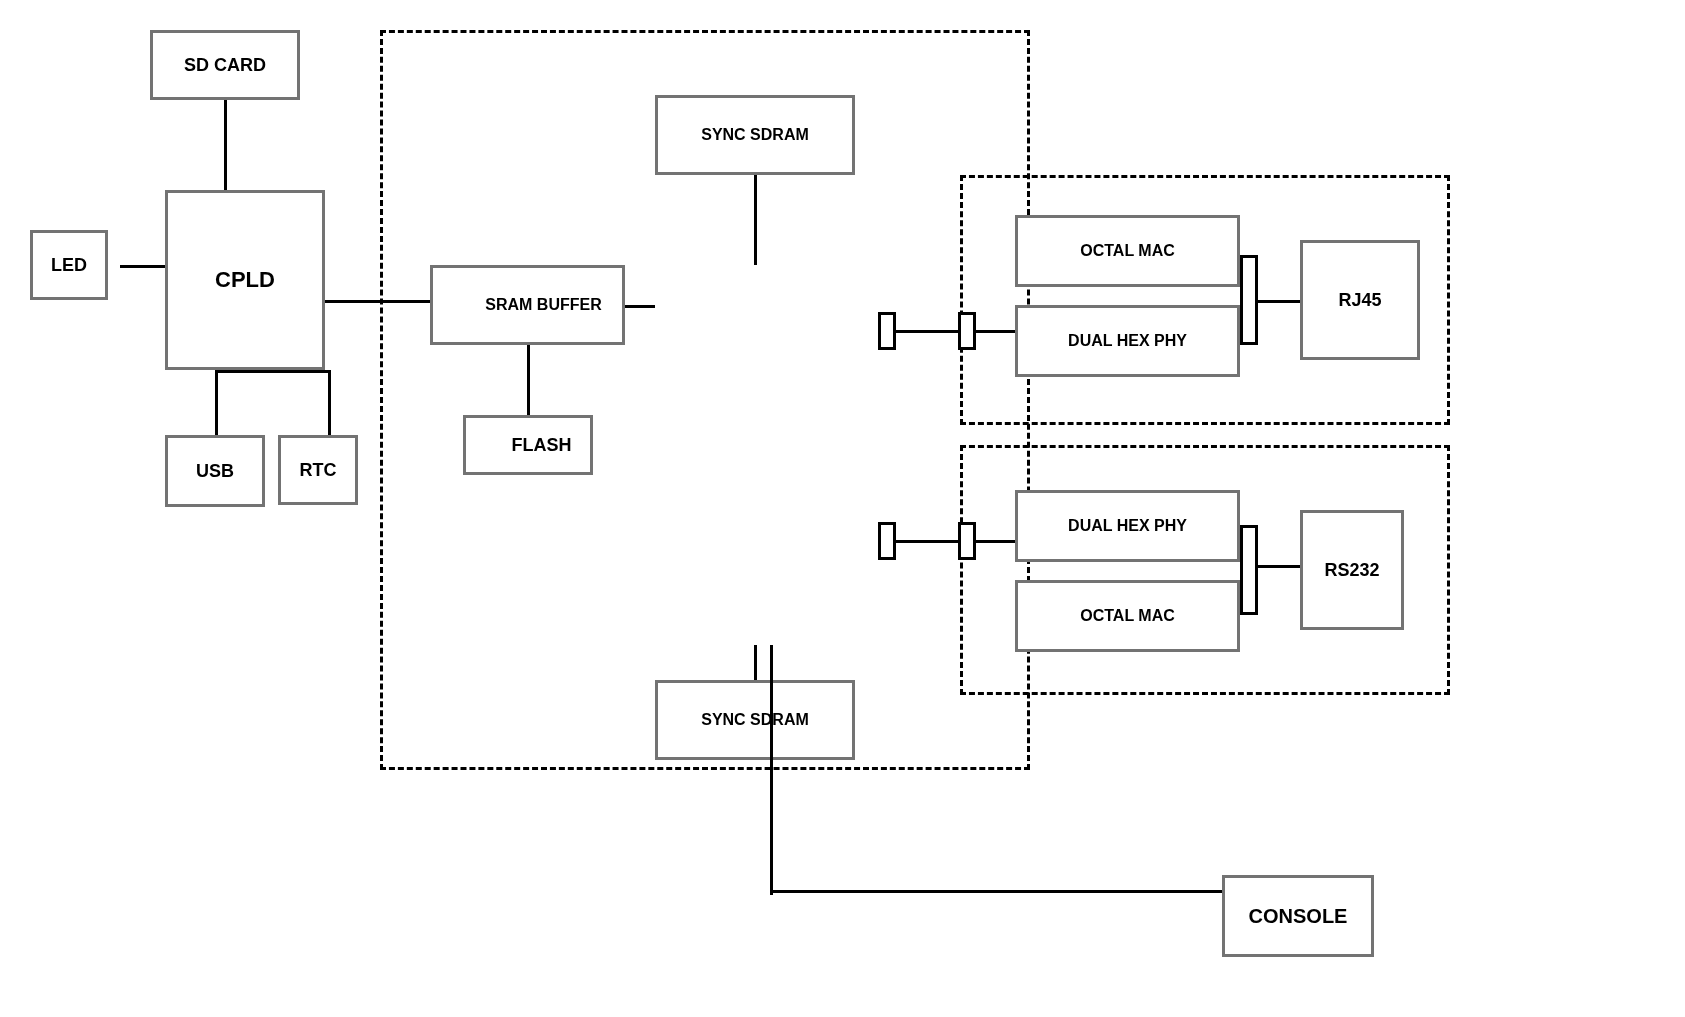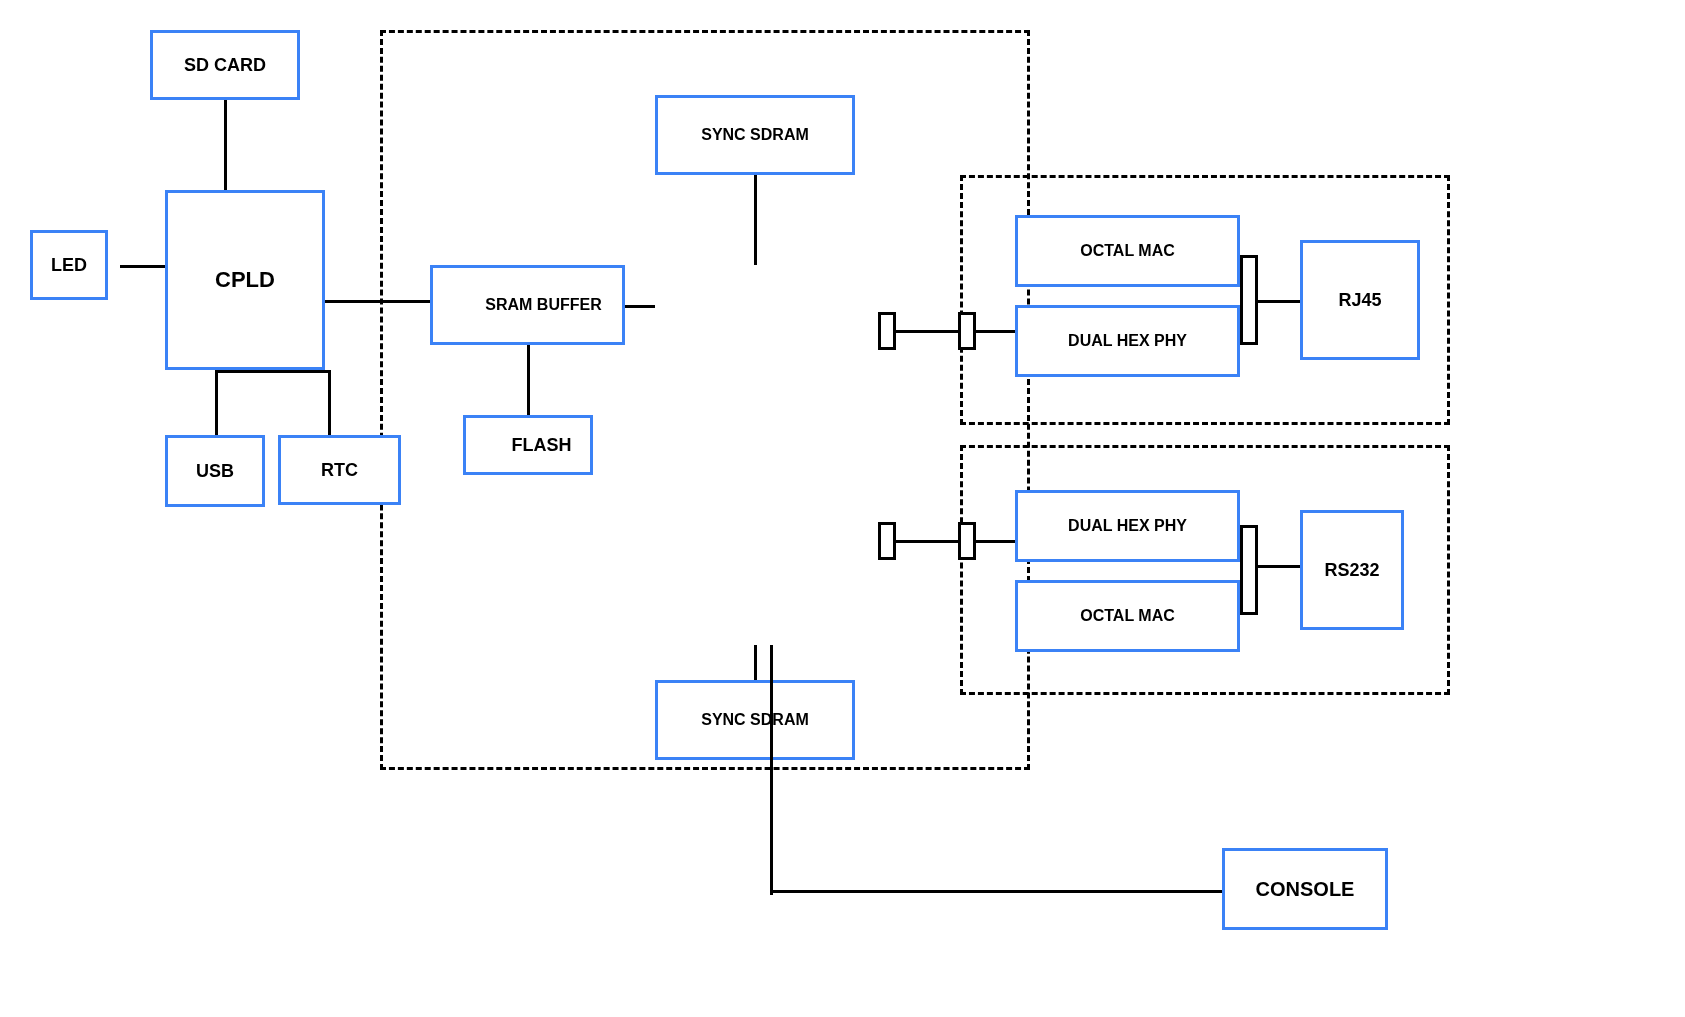--- a/index.html
+++ b/index.html
@@ -16,21 +16,21 @@
       position: relative;
       width: 1685px;
       height: 1017px;
       background: #fff;
     }
 
     
     .block {
       position: absolute;
       background: #fff;
-      border: 3px solid #3b82f6;
+      border: 3px solid #737373;
       display: flex;
       align-items: center;
       justify-content: center;
       text-align: center;
       font-weight: bold;
       font-size: 18px;
       font-family: Arial, sans-serif;
     }
 
     
@@ -62,21 +62,21 @@
   <div class="dashed-region" style="left:960px; top:445px; width:490px; height:250px;"></div>
 
   <div class="block" style="left:150px; top:30px; width:150px; height:70px;">SD CARD</div>
 
   <div class="block" style="left:30px; top:230px; width:78px; height:70px;">LED</div>
 
   <div class="block" style="left:165px; top:190px; width:160px; height:180px; font-size:22px;text-align:center;">CPLD</div>
 
   <div class="block" style="left:165px; top:435px; width:100px; height:72px;">USB</div>
 
-  <div class="block" style="left:278px; top:435px; width:123px; height:70px;">RTC</div>
+  <div class="block" style="left:278px; top:435px; width:80px; height:70px;">RTC</div>
 
   <div class="block" style="left:430px; top:265px; width:195px; height:80px; font-size:16px;padding-left:32px;">SRAM BUFFER</div>
 
   <div class="block" style="left:463px; top:415px; width:130px; height:60px;padding-left:27px;">FLASH</div>
 
   <div class="block" style="left:655px; top:95px; width:200px; height:80px; font-size:16px;">SYNC SDRAM</div>
 
 
   <div class="block" style="left:655px; top:680px; width:200px; height:80px; font-size:16px;">SYNC SDRAM</div>
 
@@ -85,21 +85,21 @@
   <div class="block" style="left:1015px; top:305px; width:225px; height:72px; font-size:16px;">DUAL HEX PHY</div>
 
   <div class="block" style="left:1300px; top:240px; width:120px; height:120px; font-size:18px;text-align:center;">RJ45</div>
 
   <div class="block" style="left:1015px; top:490px; width:225px; height:72px; font-size:16px;">DUAL HEX PHY</div>
 
   <div class="block" style="left:1015px; top:580px; width:225px; height:72px; font-size:16px;">OCTAL MAC</div>
 
   <div class="block" style="left:1300px; top:510px; width:104px; height:120px; font-size:18px;">RS232</div>
 
-  <div class="block" style="left:1222px; top:848px; width:166px; height:82px; font-size:20px;">CONSOLE</div>
+  <div class="block" style="left:1222px; top:875px; width:152px; height:82px; font-size:20px;">CONSOLE</div>
 
   <div class="line-v" style="left:224px; top:100px; height:90px;"></div>
 
   <div class="line-h" style="left:120px; top:265px; width:45px;"></div>
 
   <div class="line-h" style="left:325px; top:300px; width:105px;"></div>
 
   <div class="line-v" style="left:215px; top:370px; height:65px;"></div>
 
   <div class="line-v" style="left:328px; top:370px; height:65px;"></div>

